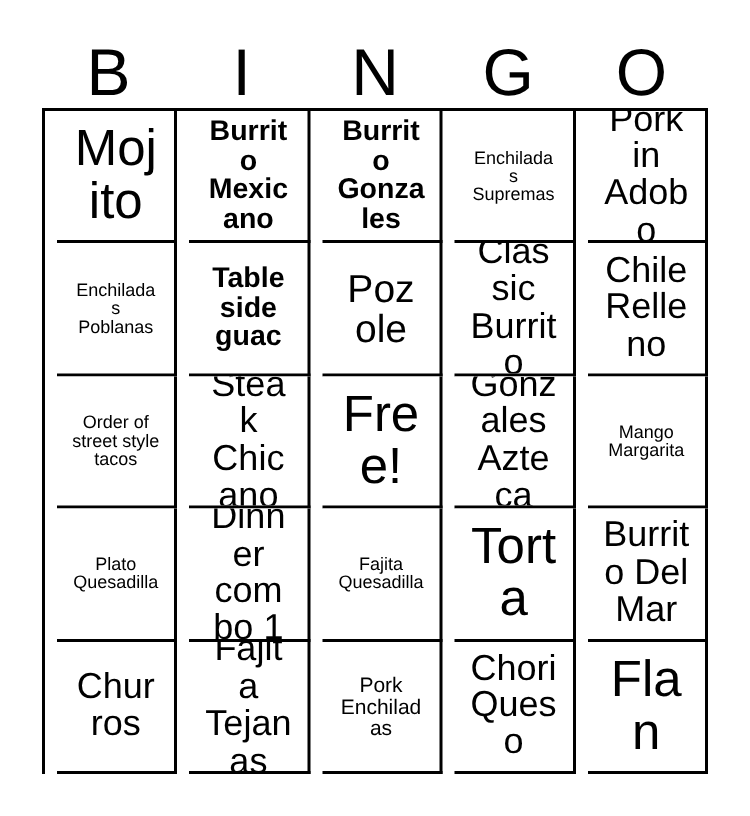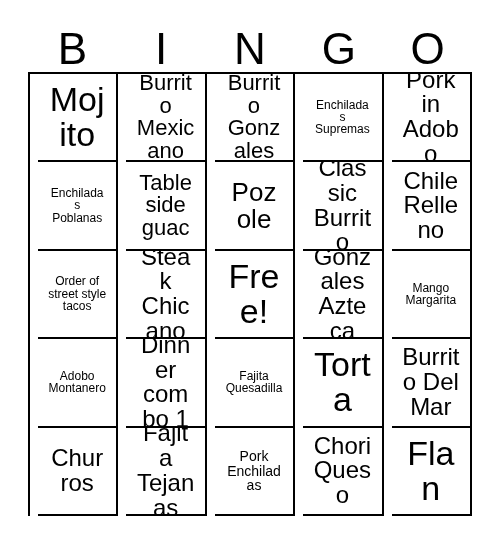--- a/index.html
+++ b/index.html
@@ -79,21 +79,21 @@
     line-height: 1.03;
     word-wrap: break-word;
     overflow-wrap: break-word;
     hyphens: none;
   }
 
   
   .sz-xl  { font-size: 34px; }
   .sz-lg  { font-size: 26px; }
   .sz-md  { font-size: 24px; }
-  .sz-sm  { font-size: 22px; }
+  .sz-sm  { font-size: 19px; font-weight: bold; }
   .sz-xs  { font-size: 12px; }
   .sz-xxs { font-size: 14px; }
 </style>
 </head>
 <body>
 
 <div id="card">
 
   <div id="header-row">
       <div class="header-letter">B</div>
@@ -143,21 +143,21 @@
       <div class="cell">
         <span class="cell-text sz-xl">Free!</span>
       </div>
       <div class="cell">
         <span class="cell-text sz-md">Gonzales Azteca</span>
       </div>
       <div class="cell">
         <span class="cell-text sz-xs">Mango Margarita</span>
       </div>
       <div class="cell">
-        <span class="cell-text sz-xs">Adobo Montanero</span>
+        <span class="cell-text sz-xs">Plato Quesadilla</span>
       </div>
       <div class="cell">
         <span class="cell-text sz-md">Dinner combo 1</span>
       </div>
       <div class="cell">
         <span class="cell-text sz-xs">Fajita Quesadilla</span>
       </div>
       <div class="cell">
         <span class="cell-text sz-xl">Torta</span>
       </div>

